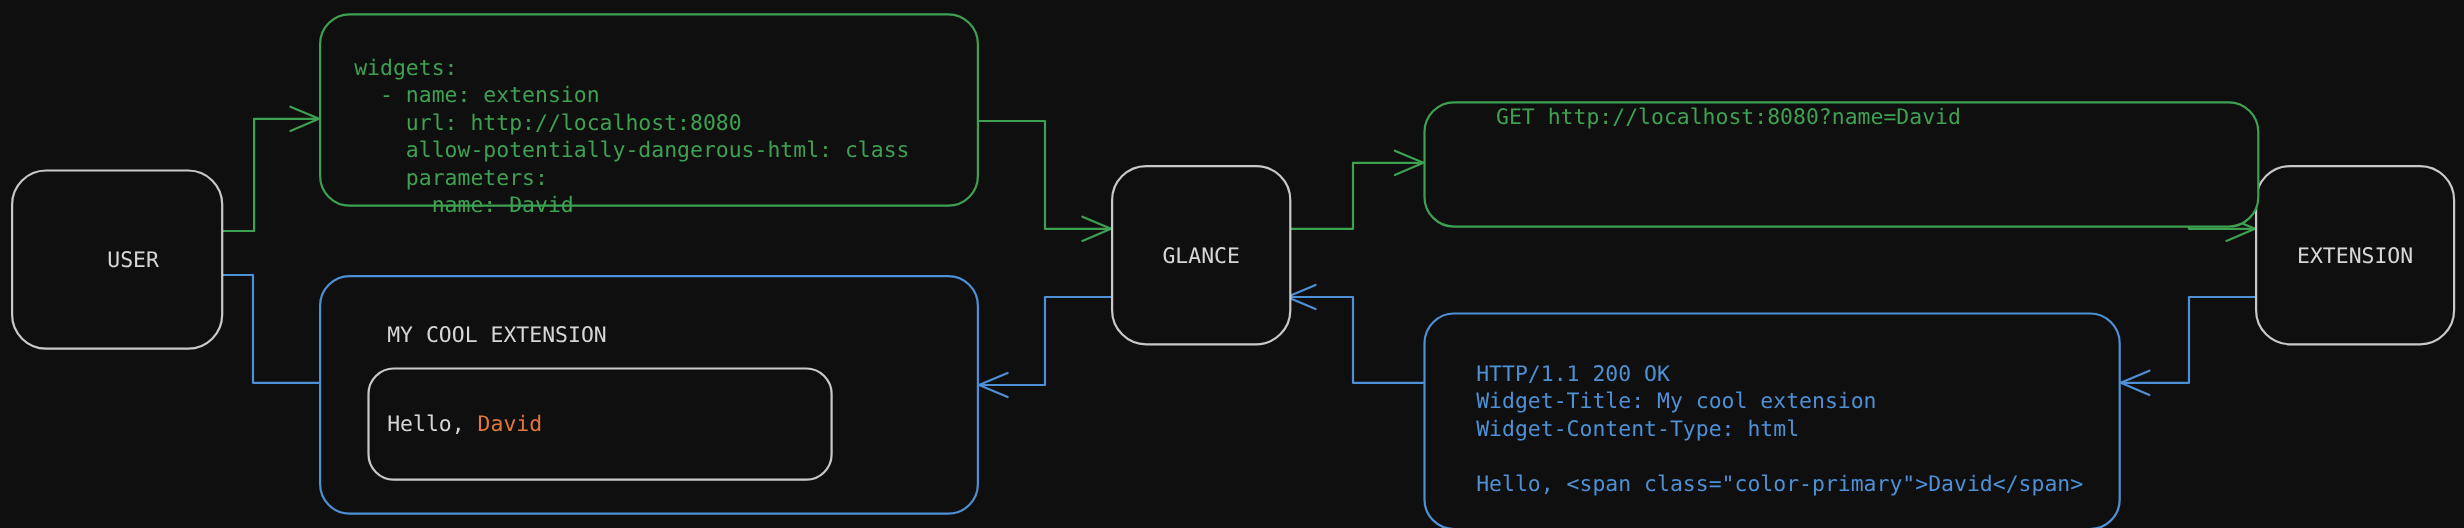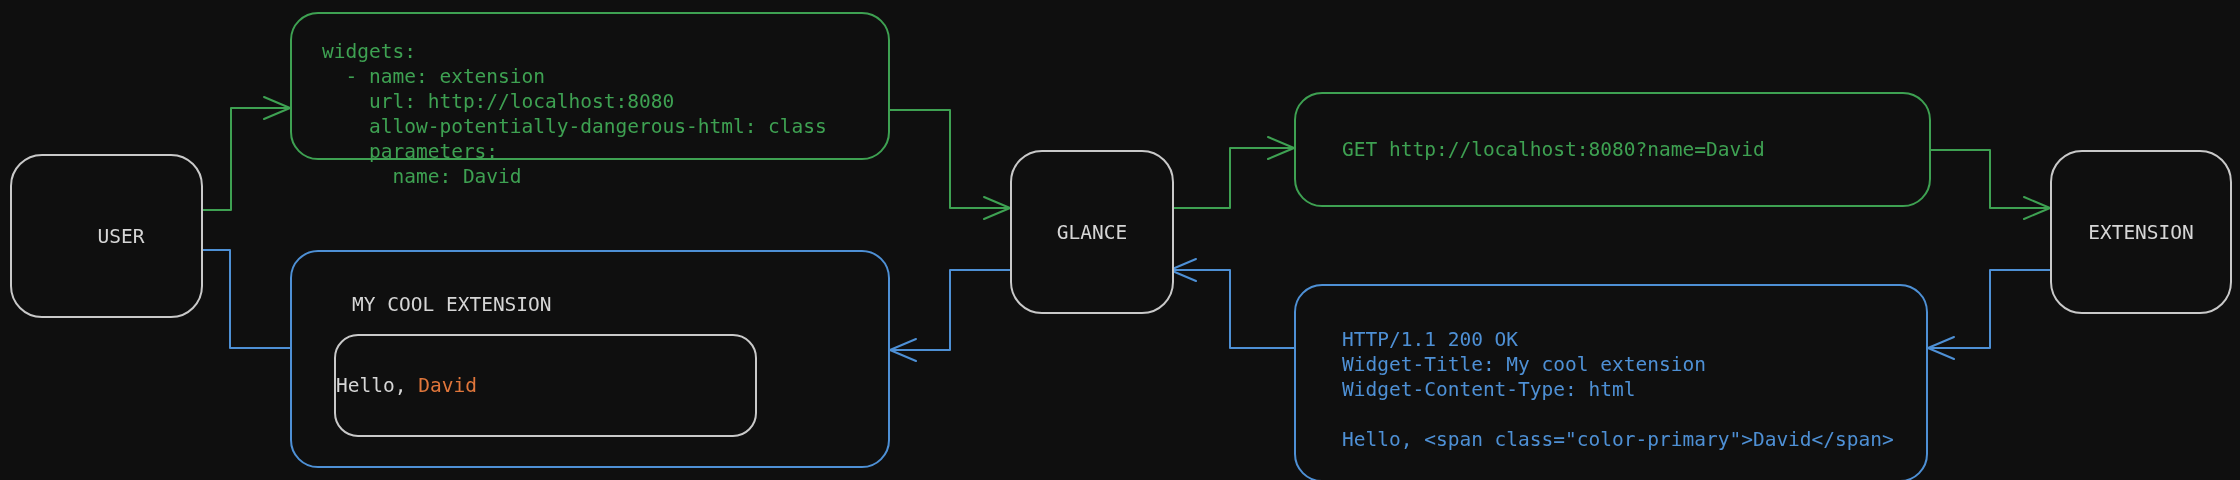--- a/index.html
+++ b/index.html
@@ -23,33 +23,33 @@
         display:flex;align-items:center;justify-content:center;
         color:var(--light);font-size:19.5px;background:var(--bg);}
   .node-user{left:10px;top:154px;width:160px;height:160px;padding-left:29px;}
   .node-glance{left:1010px;top:150px;width:160px;height:160px;justify-content:center;}
   .node-extension{left:2050px;top:150px;width:178px;height:160px;}
 
   .box{position:absolute;border-radius:28px;background:var(--bg);box-sizing:border-box;}
   .box.green{border:2px solid var(--green);color:var(--green);}
   .box.blue{border:2px solid var(--blue);color:var(--blue);}
 
-  .config-box{left:290px;top:12px;width:600px;height:148px;padding:25px 0 0 30px;}
-  .request-box{left:1294px;top:92px;width:637px;height:115px;
-               display:flex;align-items:center;padding-left:46px;}
+  .config-box{left:290px;top:12px;width:600px;height:176px;padding:35px 0 0 30px;}
+  .request-box{left:1294px;top:92px;width:760px;height:115px;
+               display:flex;padding-left:64px;}
   .response-box{left:1294px;top:250px;width:634px;height:198px;padding:41px 0 0 46px;margin-top:34px;}
   .widget-box{left:290px;top:250px;width:600px;height:218px;}
 
   .code-line{white-space:pre;font-size:19.5px;line-height:25px;min-height:25px;}
 
   .widget-title{position:absolute;left:60px;top:40px;color:var(--light);
                 font-size:19.5px;line-height:25px;white-space:pre;}
   .greeting-box{position:absolute;left:42px;top:82px;width:423px;height:103px;
                 border:2px solid var(--border-light);border-radius:24px;box-sizing:border-box;
-                display:flex;align-items:center;
+                display:flex;align-items:center;padding-left:16px;
                 font-size:19.5px;color:var(--light);}
   .greeting-box span{white-space:pre;}
   .greeting-name{color:var(--orange);}
 </style>
 </head>
 <body>
 
 <div class="canvas">
 
   <svg class="edges" viewBox="0 0 2240 480">

